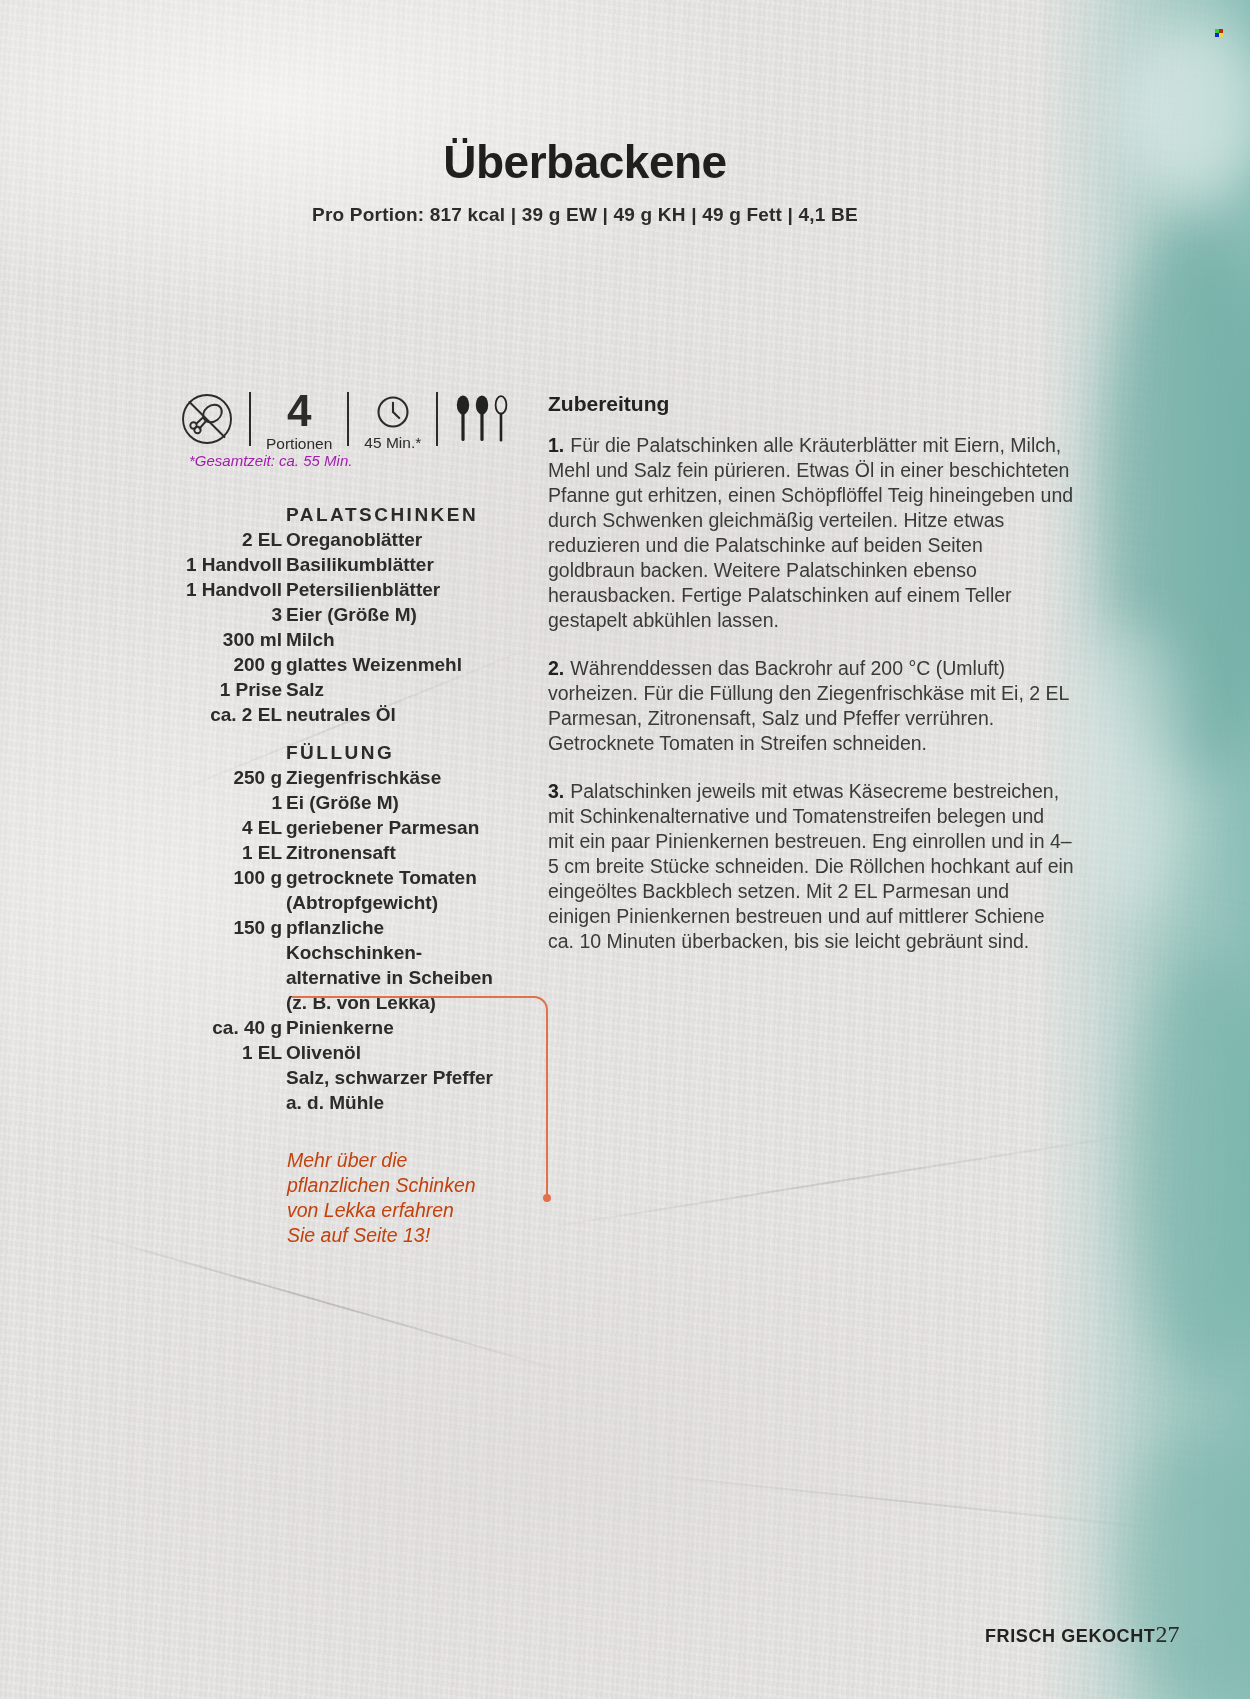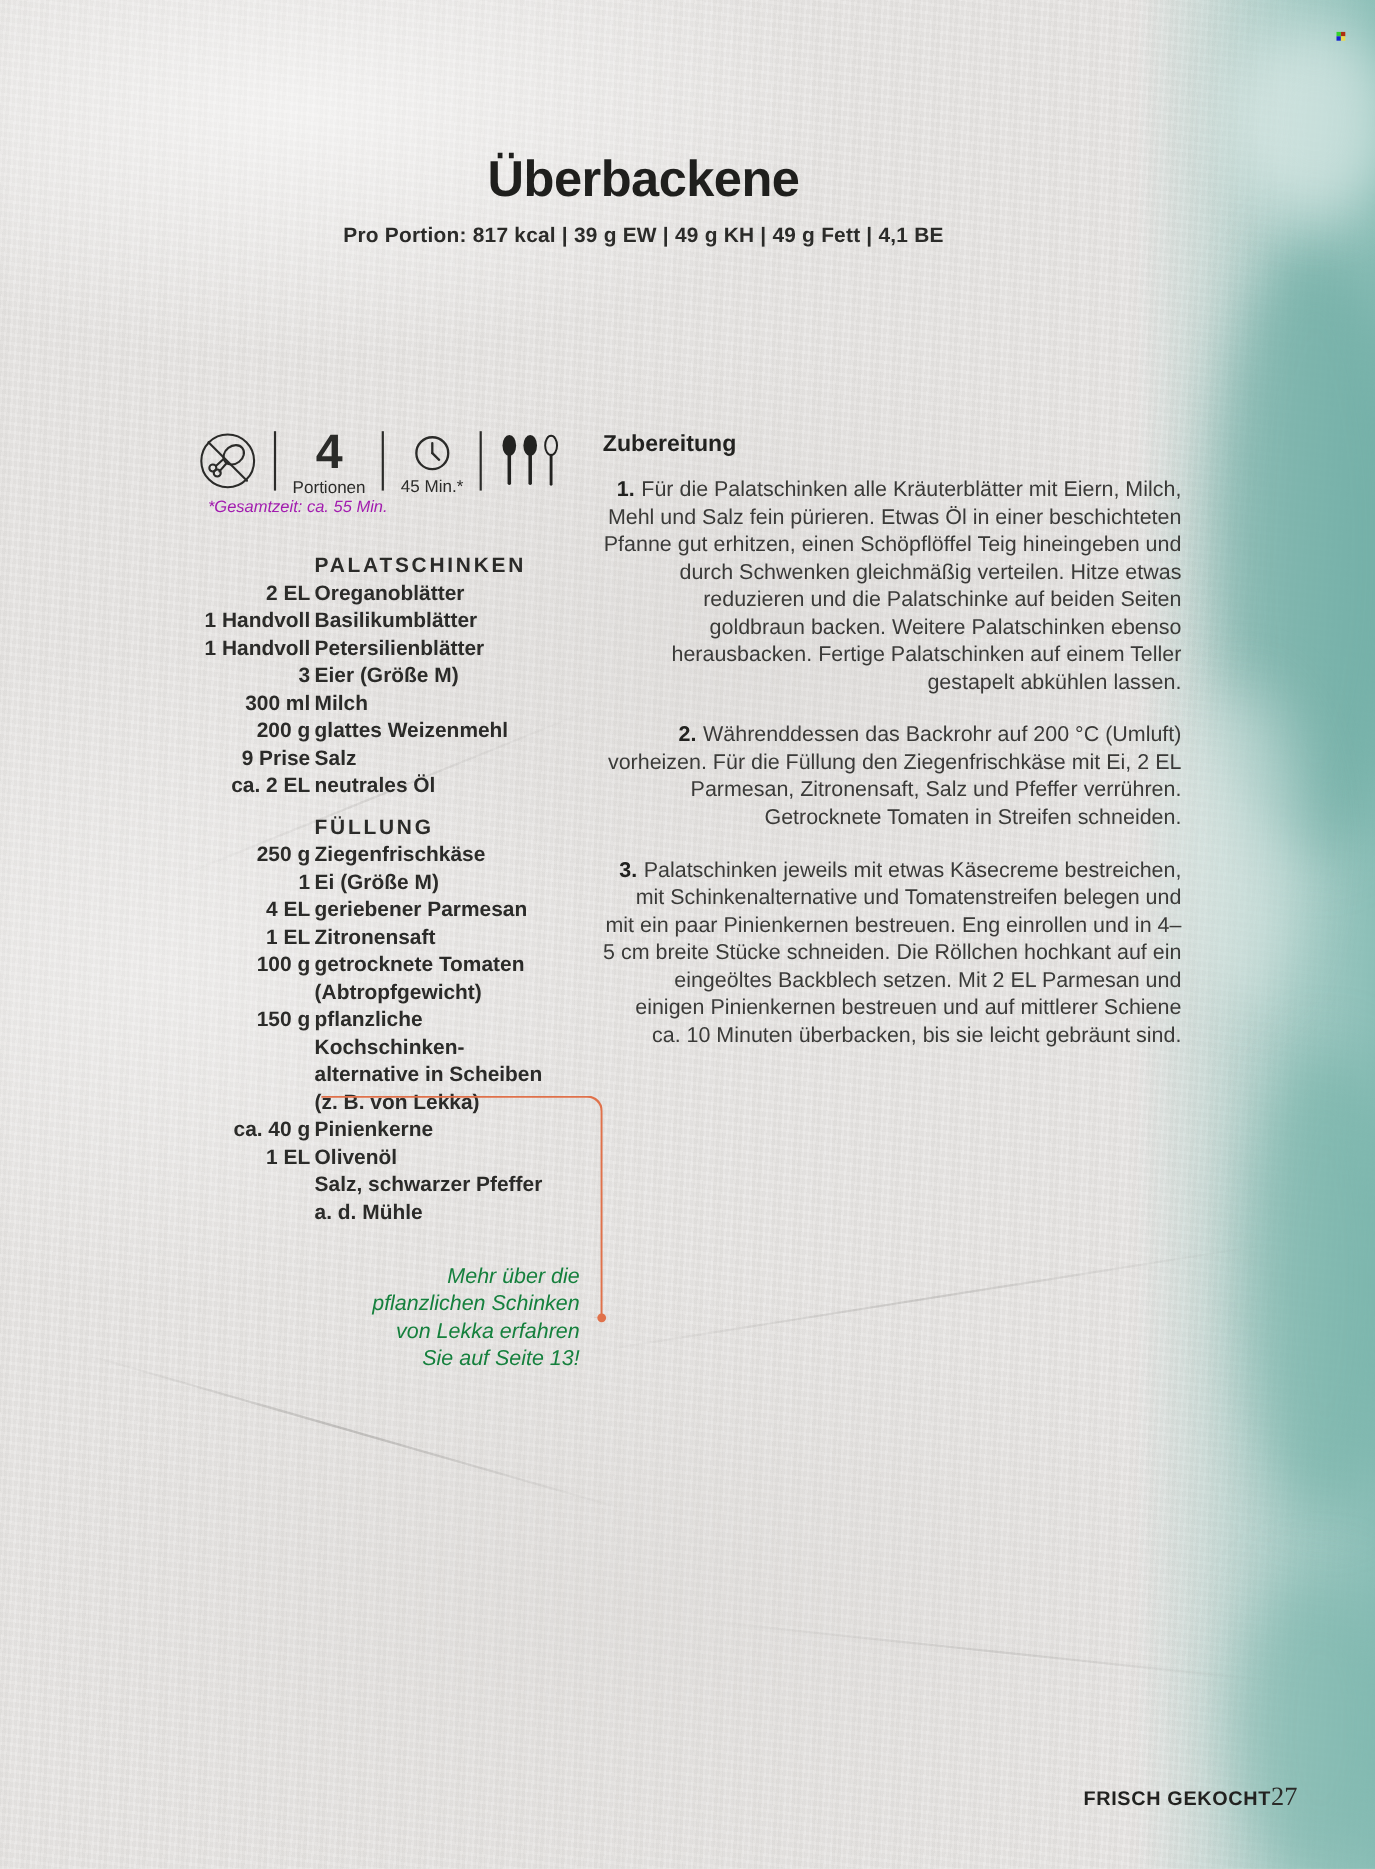--- a/index.html
+++ b/index.html
@@ -63,27 +63,27 @@
   .ingredients .ing{white-space:pre-line;}
   .ingredients .heading{letter-spacing:2.5px;}
   .ingredients .spacer{grid-column:1/3;height:13px;}
 
   
   .callout-bracket{position:absolute;left:292px;top:996px;width:254px;height:200px;
     border-top:2px solid #e0714a;border-right:2px solid #e0714a;border-top-right-radius:14px;}
   .callout-bracket::after{content:"";position:absolute;right:-5px;bottom:-4px;width:8px;height:8px;
     border-radius:50%;background:#e0714a;}
   .callout-text{position:absolute;left:287px;top:1148px;width:240px;margin:0;
-    text-align:right;font-size:19.5px;line-height:25px;font-style:italic;color:#15803d;
+    font-size:19.5px;line-height:25px;font-style:italic;color:#c2410c;
     white-space:pre-line;}
 
   
   .preparation{position:absolute;left:548px;top:392px;width:526px;color:#3a3a38;}
   .preparation h2{margin:0 0 17px 0;font-size:21px;font-weight:700;color:#222220;}
-  .step{margin:0 0 23px 0;font-size:19.5px;line-height:25px;text-align:right;}
+  .step{margin:0 0 23px 0;font-size:19.5px;line-height:25px;}
   .step-num{font-weight:700;color:#222220;margin-right:6px;}
 
   
   .page-footer{position:absolute;left:985px;top:1621px;display:flex;align-items:baseline;}
   .footer-brand{font-size:18px;font-weight:700;letter-spacing:.6px;color:#222220;}
   .footer-page{font-family:"Liberation Serif",serif;font-size:24px;color:#2b2b29;}
 
   svg{display:block;}
 </style>
 </head>
@@ -176,21 +176,21 @@
     <div class="amt">1 Handvoll</div>
     <div class="ing">Basilikumblätter</div>
     <div class="amt">1 Handvoll</div>
     <div class="ing">Petersilienblätter</div>
     <div class="amt">3</div>
     <div class="ing">Eier (Größe M)</div>
     <div class="amt">300 ml</div>
     <div class="ing">Milch</div>
     <div class="amt">200 g</div>
     <div class="ing">glattes Weizenmehl</div>
-    <div class="amt">9 Prise</div>
+    <div class="amt">1 Prise</div>
     <div class="ing">Salz</div>
     <div class="amt">ca. 2 EL</div>
     <div class="ing">neutrales Öl</div>
 
     <div class="spacer"></div>
     <div class="amt"></div>
     <div class="ing heading">FÜLLUNG</div>
 
     <div class="amt">250 g</div>
     <div class="ing">Ziegenfrischkäse</div>

